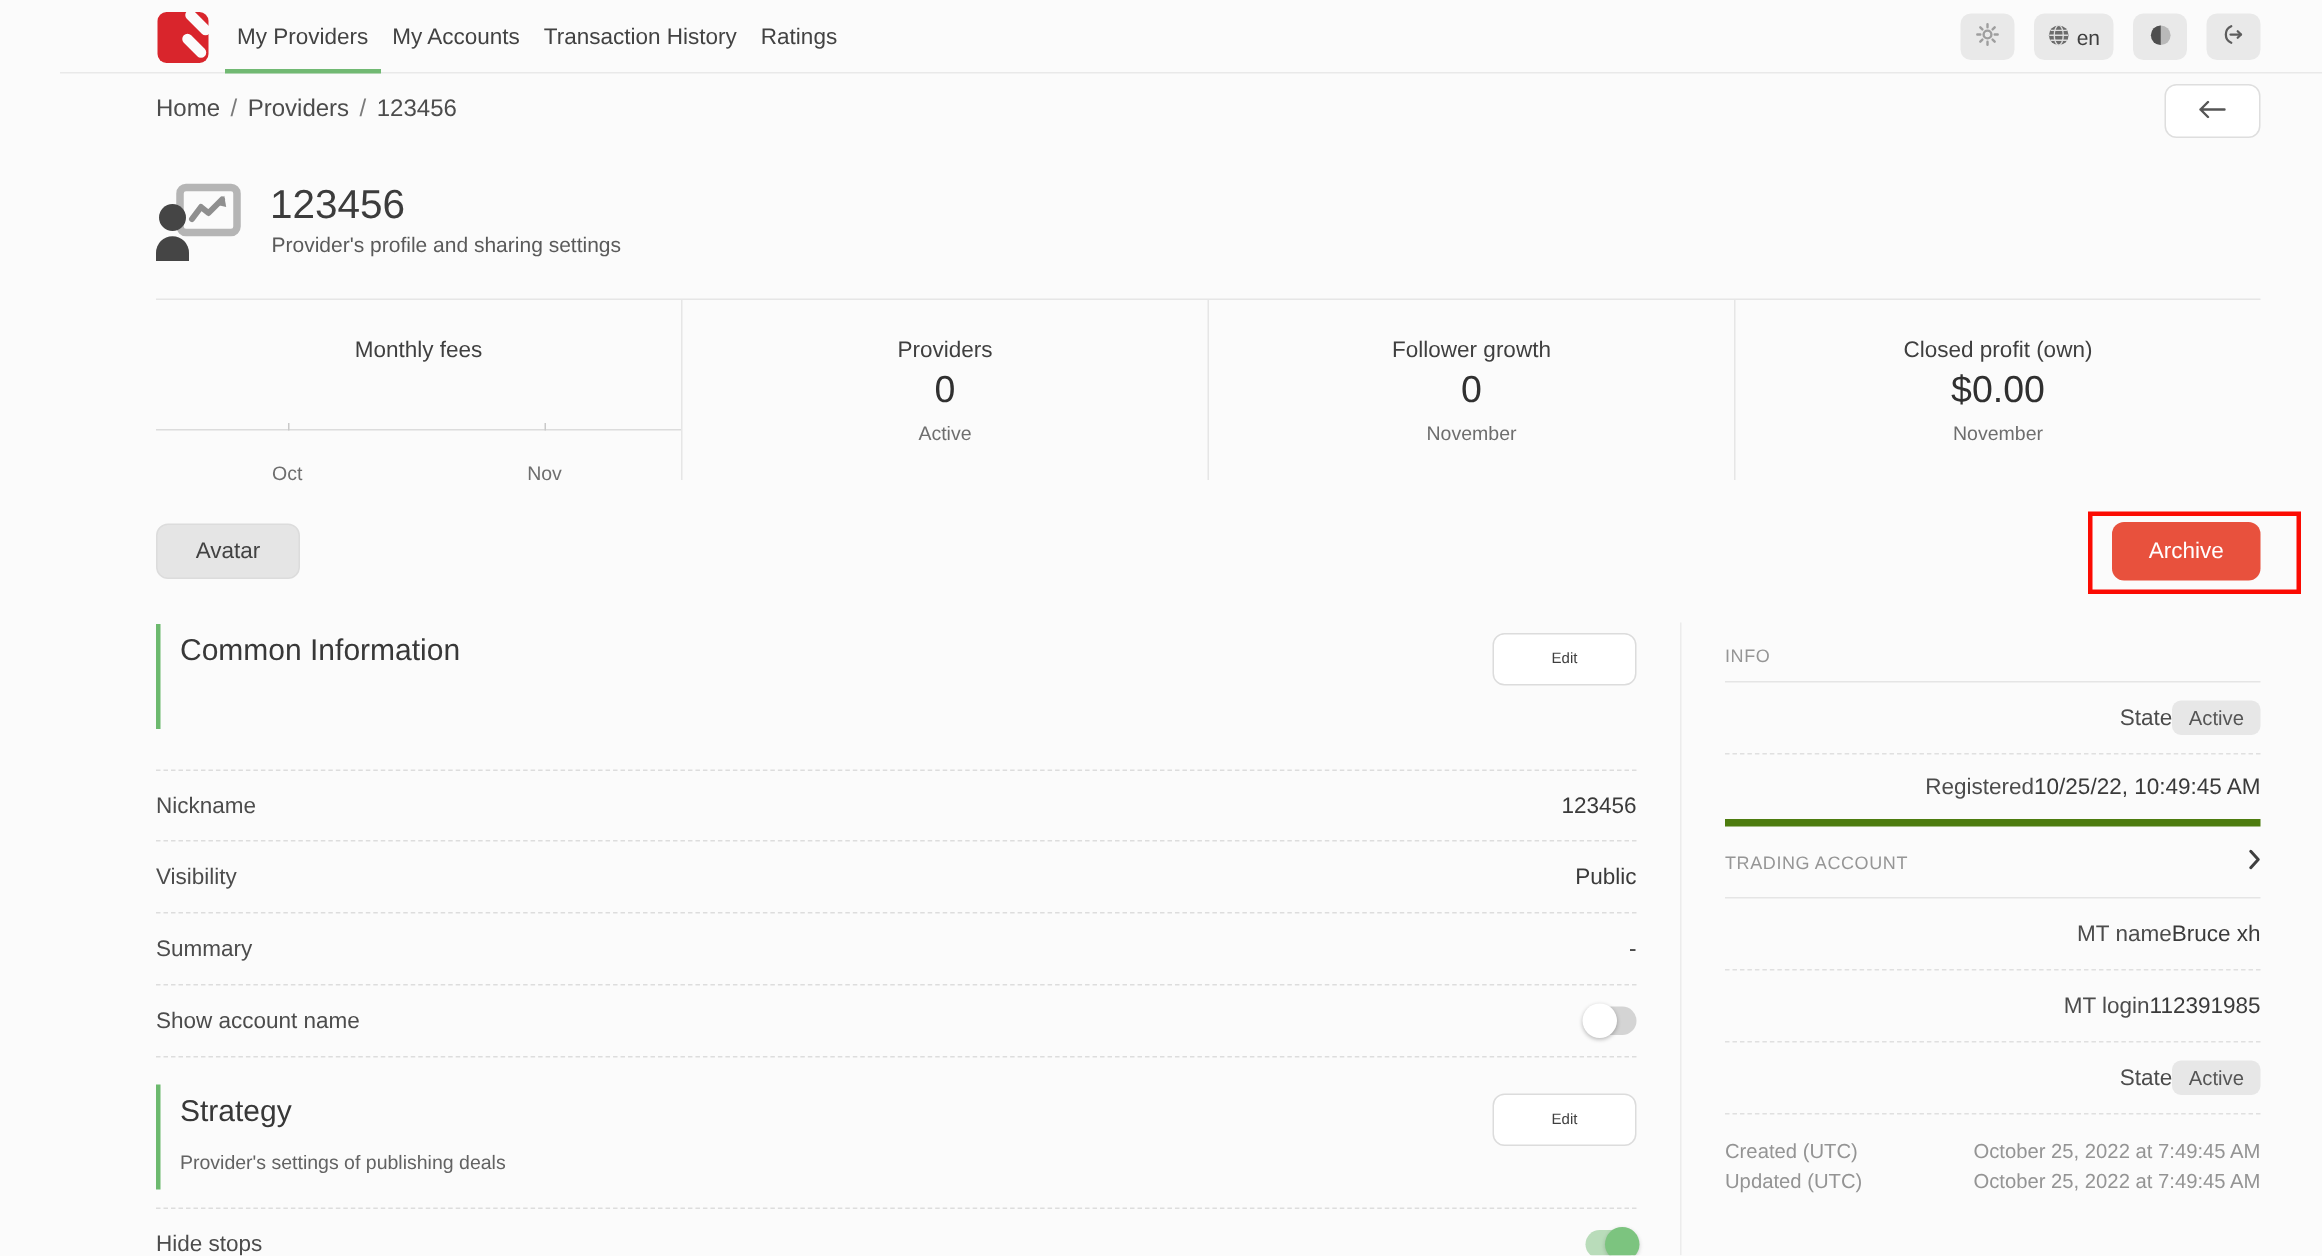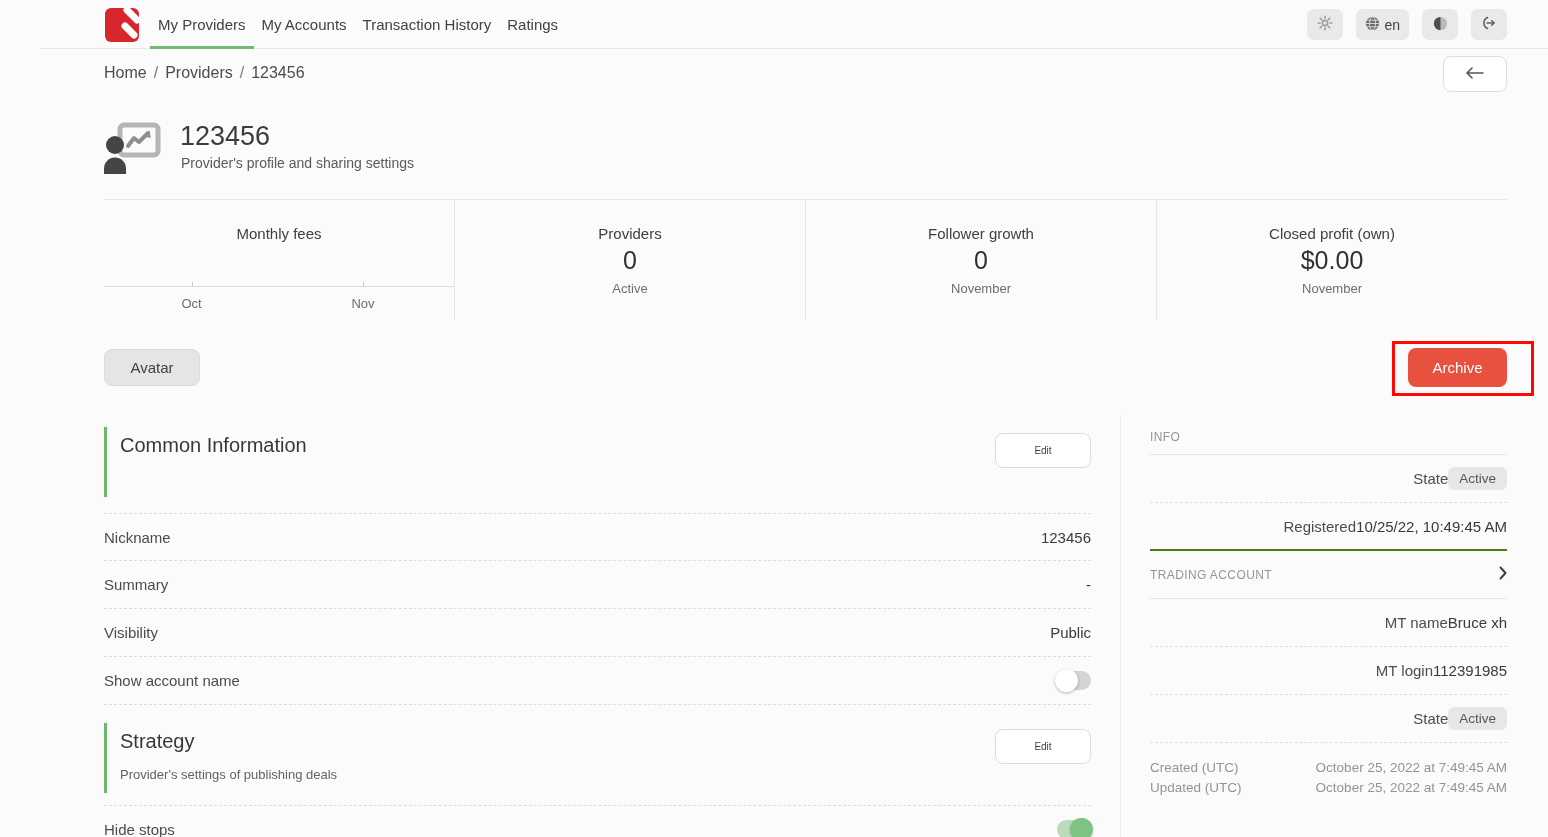--- a/index.html
+++ b/index.html
@@ -30,31 +30,31 @@
   
   .stats { position:absolute; left:64px; top:199px; width:1403px; height:121px; border-top:1px solid #e6e6e6; display:flex; }
   .stat-card { position:relative; flex:1; }
   .stat-card + .stat-card { border-left:1px solid #e6e6e6; }
   .stat-title { position:absolute; top:25px; left:0; right:0; text-align:center; font-size:15px; color:#3f3f3f; }
   .stat-value { position:absolute; top:46px; left:0; right:0; text-align:center; font-size:25px; color:#303030; }
   .stat-caption { position:absolute; top:81px; left:0; right:0; text-align:center; font-size:13px; color:#6e6e6e; }
   .chart-axis { position:absolute; left:0; right:0; top:86px; border-top:1px solid #dcdcdc; }
   .chart-tick { position:absolute; top:82px; width:1px; height:5px; background:#c9c9c9; }
   .tick-0 { left:25%; } .tick-1 { left:74%; }
-  .chart-label { position:absolute; top:96px; width:60px; margin-left:-30px; text-align:center; font-size:13px; color:#6e6e6e; }
+  .chart-label { position:absolute; top:108px; width:60px; margin-left:-30px; text-align:center; font-size:13px; color:#6e6e6e; }
   .lbl-0 { left:25%; } .lbl-1 { left:74%; }
 
   
   .avatar-btn { position:absolute; left:64px; top:349px; width:96px; height:37px; background:#e5e5e5; border:1px solid #dcdcdc; border-radius:8px; font-size:15px; color:#424242; cursor:pointer; font-family:inherit; }
   .archive-annotation { position:absolute; left:1352px; top:341px; width:142px; height:55px; border:3px solid #fb0b02; }
   .archive-btn { position:absolute; left:1368px; top:348px; width:99px; height:39px; background:#e8513d; border:none; border-radius:8px; font-size:15px; color:#fff; cursor:pointer; font-family:inherit; }
 
   
   .section-head { position:absolute; left:64px; width:987px; height:70px; border-left:3px solid #6cb96e; padding-left:13px; }
-  #common-head { top:427px; } #strategy-head { top:723px; }
+  #common-head { top:416px; } #strategy-head { top:723px; }
   .section-title { font-size:20px; color:#383838; padding-top:7px; }
   .section-sub { font-size:13px; color:#636363; padding-top:14px; }
   .edit-btn { position:absolute; right:0; top:6px; width:96px; height:35px; background:#fff; border:1px solid #dcdcdc; border-radius:8px; font-size:10px; color:#3f3f3f; cursor:pointer; font-family:inherit; }
 
   .rows { position:absolute; left:64px; width:987px; }
   #common-rows { top:513px; } #strategy-rows { top:805px; }
   .row { height:48px; display:flex; align-items:center; justify-content:space-between; border-bottom:1px dashed #dddddd; }
   .rows .row:first-child { border-top:1px dashed #dddddd; }
   .row-label { font-size:15px; color:#4c4c4c; }
   .row-value { font-size:15px; color:#3a3a3a; }
@@ -64,21 +64,21 @@
   .toggle.off .knob { left:-2px; }
   .toggle.on { background:#b9dcba; }
   .toggle.on .knob { right:-2px; background:#7cc47f; box-shadow:0 1px 3px rgba(0,0,0,.18); }
 
   
   .v-divider { position:absolute; left:1080px; top:415px; bottom:0; width:1px; background:#ececec; }
   .sidebar { position:absolute; left:1110px; top:420px; width:357px; }
   .sb-heading { height:35px; display:flex; align-items:center; justify-content:space-between; border-bottom:1px solid #e5e5e5; font-size:12px; letter-spacing:.4px; color:#969696; }
   .sb-heading.tall { height:48px; cursor:pointer; }
   .sb-row { height:48px; display:flex; align-items:center; justify-content:flex-end; border-bottom:1px dashed #e0e0e0; }
-  .sb-row.solid { border-bottom:2px solid #4d7c0f; }
+  .sb-row.solid { border-bottom:5px solid #4d7c0f; }
   .badge { background:#e7e7e7; color:#565656; font-size:13.5px; padding:4px 11px; border-radius:6px; }
   .sb-meta { margin-top:17px; }
   .meta-row { display:flex; justify-content:space-between; font-size:13.5px; color:#949494; height:20px; align-items:flex-start; }
 </style>
 </head>
 <body>
 
 <div class="screen">
 
   <header class="topnav">
@@ -196,26 +196,26 @@
   <div class="section-head" id="common-head">
     <div class="section-title">Common Information</div>
     <button class="edit-btn">Edit</button>
   </div>
   <div class="rows" id="common-rows">
     <div class="row">
       <span class="row-label">Nickname</span>
       <span class="row-value">123456</span>
     </div>
     <div class="row">
+      <span class="row-label">Visibility</span>
+      <span class="row-value">Public</span>
+    </div>
+    <div class="row">
       <span class="row-label">Summary</span>
       <span class="row-value">-</span>
-    </div>
-    <div class="row">
-      <span class="row-label">Visibility</span>
-      <span class="row-value">Public</span>
     </div>
     <div class="row">
       <span class="row-label">Show account name</span>
       <span class="toggle off">
           <span class="knob"></span>
         </span>
     </div>
   </div>
 
   <div class="section-head" id="strategy-head">

